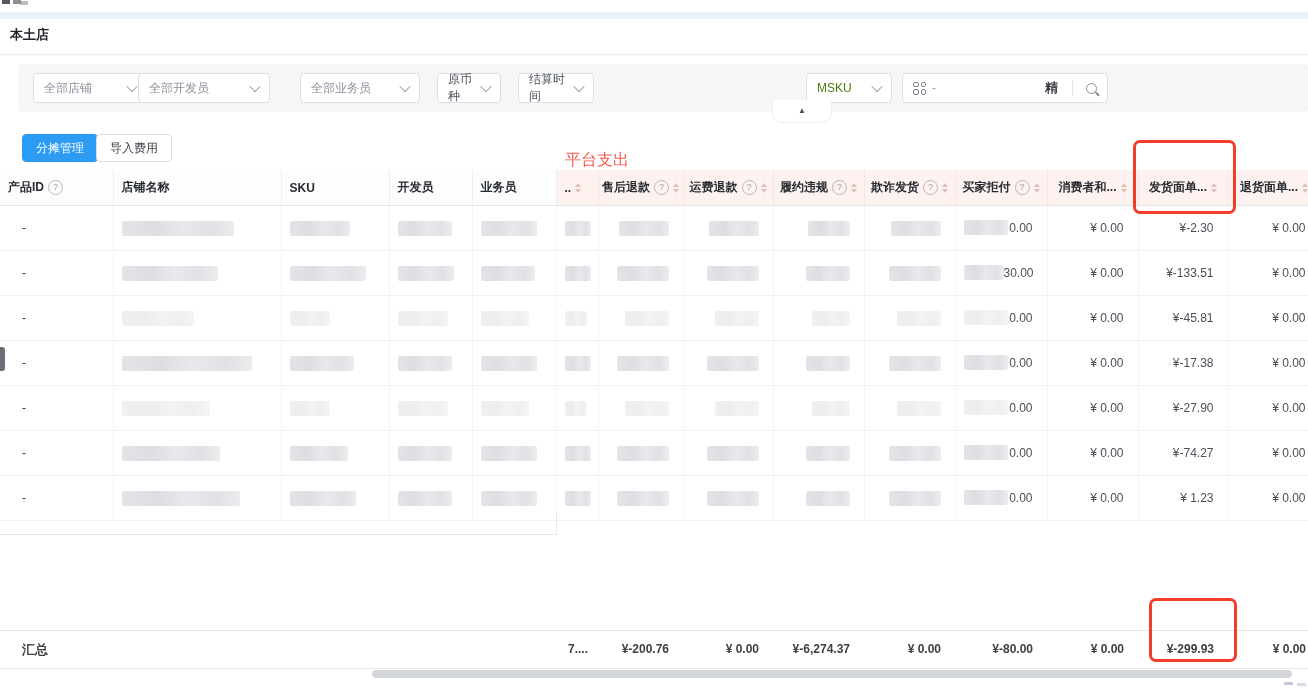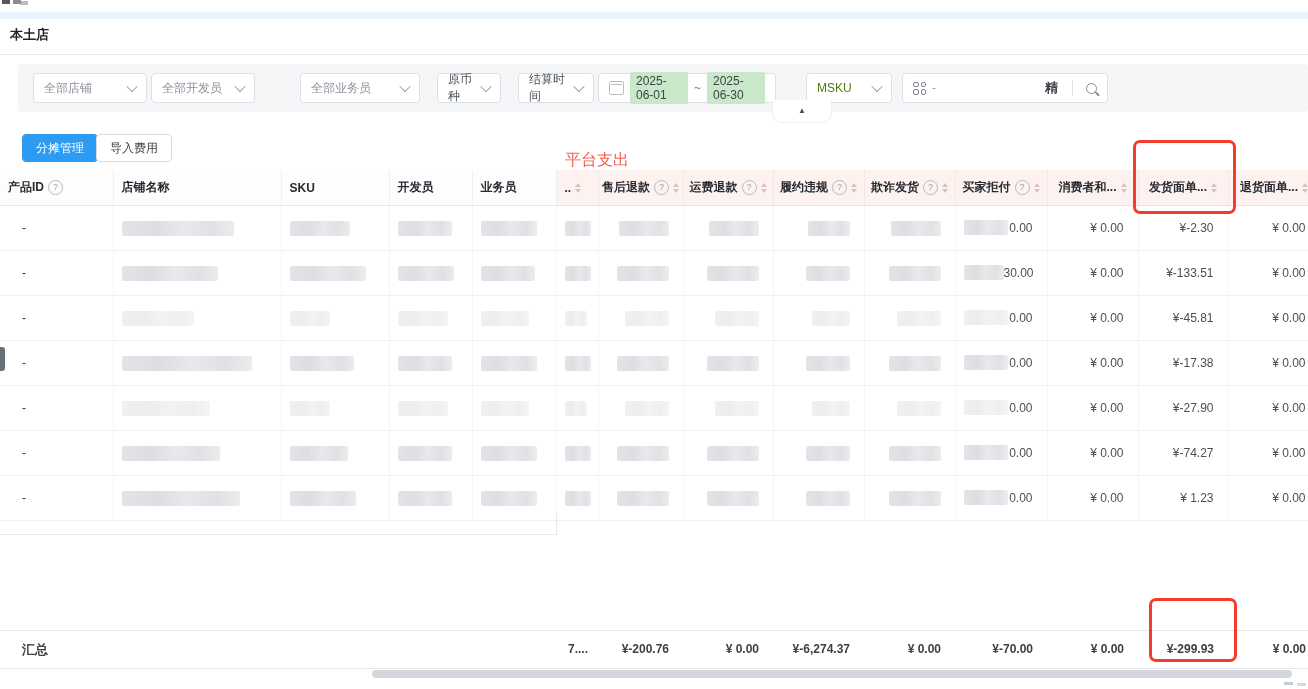--- a/index.html
+++ b/index.html
@@ -14,21 +14,21 @@
   .title-divider{left:0;top:54px;width:1308px;height:1px;background:#e9ebef}
 
   
   .filterbar{left:18px;top:64px;width:1290px;height:48px;background:#f5f6f8;border-radius:4px}
   .fitem{position:absolute;top:9px;height:30px;background:#fff;border:1px solid #dcdfe6;
          border-radius:4px;display:flex;align-items:center;padding:0 10px;box-sizing:border-box;
          font-size:12px;color:#8b919b}
   .fitem.dark{color:#4c5158}
   .chev{margin-left:auto;width:7px;height:7px;border-right:1.4px solid #9aa0a8;
         border-bottom:1.4px solid #9aa0a8;transform:rotate(45deg) translate(-1px,-1px)}
-  .sel1{left:15px;width:114px}.sel2{left:133px;width:104px}.sel3{left:282px;width:120px}
+  .sel1{left:15px;width:114px}.sel2{left:120px;width:132px}.sel3{left:282px;width:120px}
   .sel4{left:419px;width:64px}.sel5{left:500px;width:76px}
   .datebox{left:580px;width:178px;gap:6px;color:#3f4347}
   .cal{width:13px;height:12px;border:1.3px solid #b9bec6;border-radius:2px;position:relative;flex:0 0 auto}
   .cal:before{content:"";position:absolute;left:1px;right:1px;top:2px;height:1.3px;background:#b9bec6}
   .dateval{background:#c9e8c9;border-radius:2px;padding:2px 6px;font-size:12px}
   .tilde{color:#7c828b}
   .msku{left:788px;width:86px;color:#4d7c0f}
   .searchbox{left:884px;width:206px;gap:6px}
   .gridicon{width:13px;height:13px;display:grid;grid-template-columns:1fr 1fr;gap:2px;flex:0 0 auto}
   .gridicon i{border:1.4px solid #7d838c;border-radius:2px;display:block}
@@ -117,26 +117,20 @@
     <span>全部业务员</span>
     <i class="chev"></i>
   </div>
   <div class="fitem sel4 dark">
     <span>原币种</span>
     <i class="chev"></i>
   </div>
   <div class="fitem sel5 dark">
     <span>结算时间</span>
     <i class="chev"></i>
-  </div>
-  <div class="fitem datebox">
-    <i class="cal"></i>
-    <span class="dateval">2025-06-01</span>
-    <span class="tilde">~</span>
-    <span class="dateval">2025-06-30</span>
   </div>
   <div class="fitem msku">
     <span>MSKU</span>
     <i class="chev"></i>
   </div>
   <div class="fitem searchbox">
     <span class="gridicon">
         <i></i>
         <i></i>
         <i></i>
@@ -431,21 +425,21 @@
     <td class="lab">汇总</td>
     <td></td>
         <td></td>
         <td></td>
         <td></td>
     <td class="tr7">7....</td>
     <td>¥-200.76</td>
     <td>¥ 0.00</td>
     <td>¥-6,274.37</td>
     <td>¥ 0.00</td>
-    <td>¥-70.00</td>
+    <td>¥-80.00</td>
     <td>¥ 0.00</td>
     <td>¥-299.93</td>
     <td>¥ 0.00</td>
   </tr>
 </tbody>
   </table>
 
 <div class="abs rbox hdr"></div>
 <div class="abs rbox smm"></div>
 

